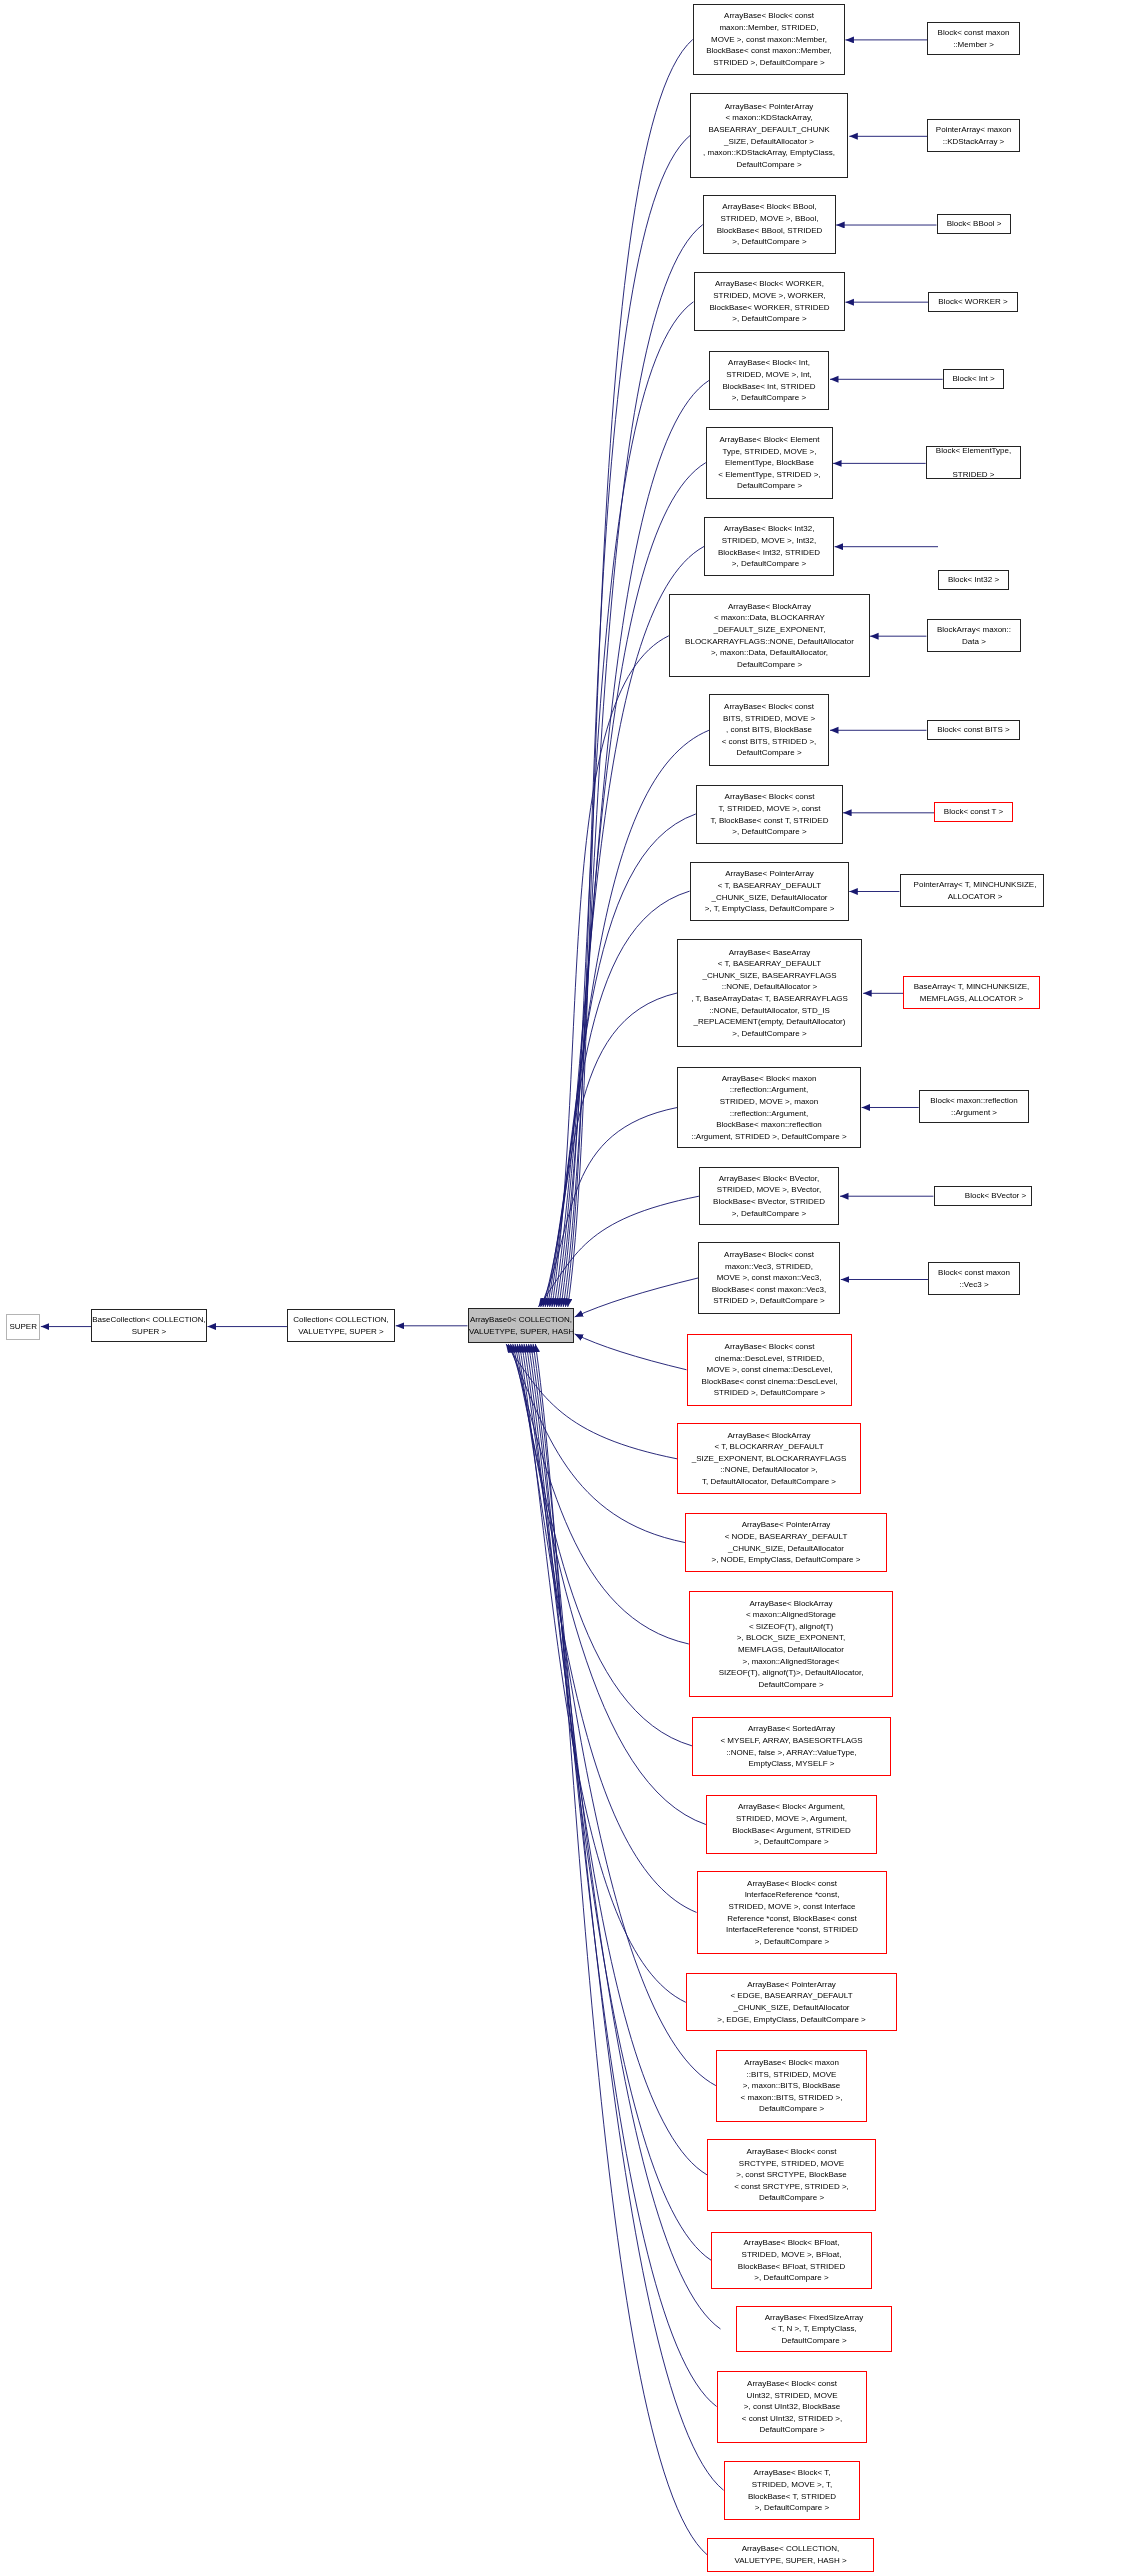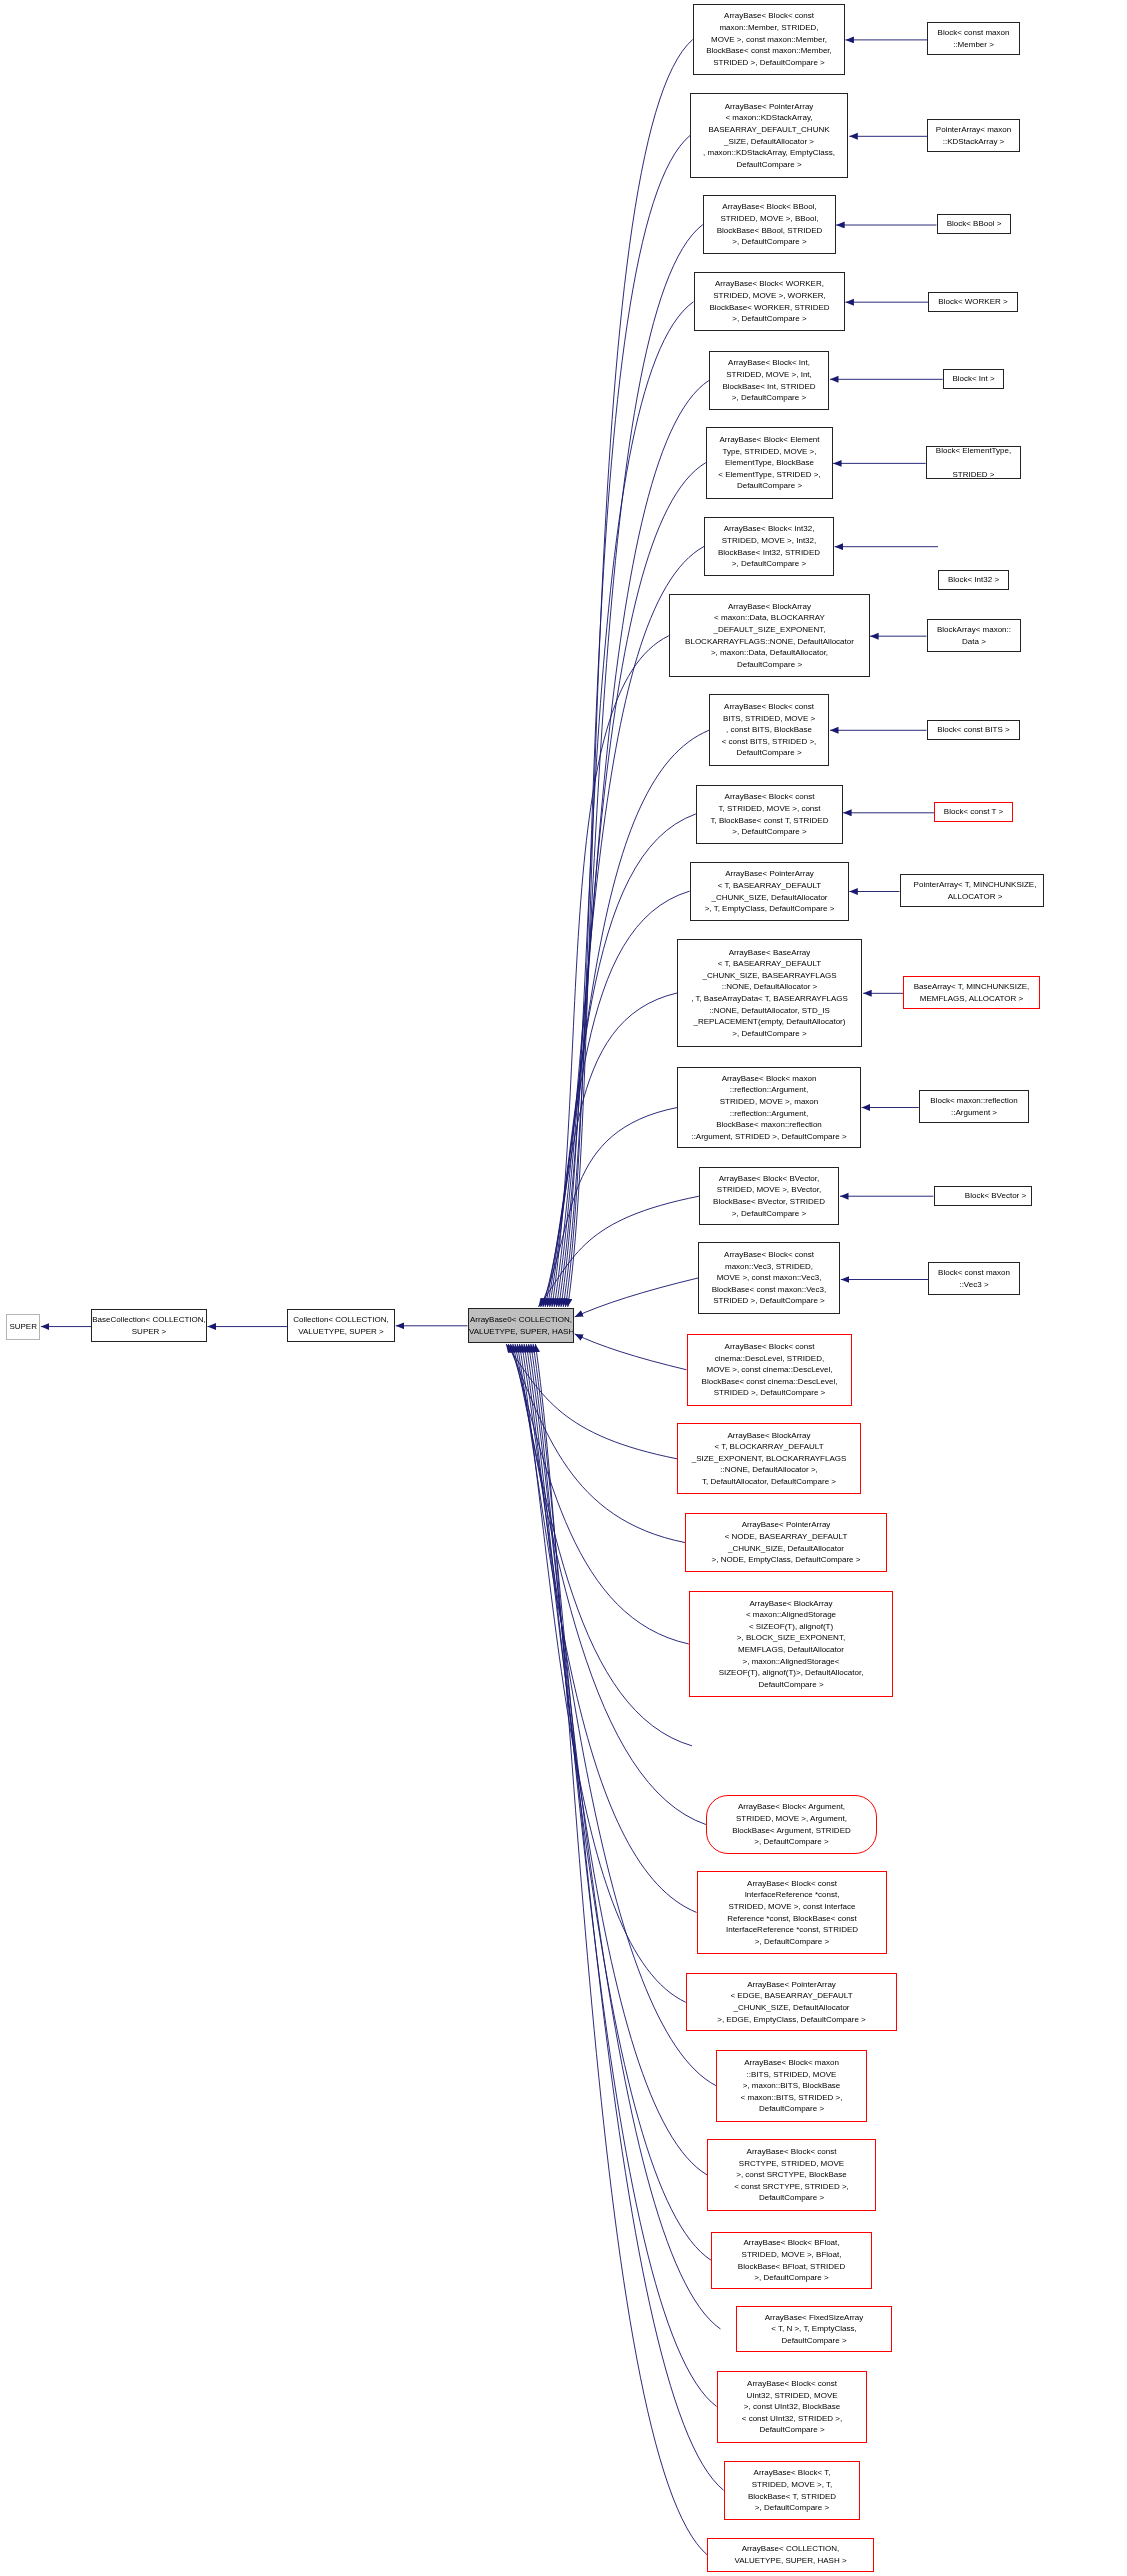--- a/index.html
+++ b/index.html
@@ -230,21 +230,27 @@
     <div class="node red" style="left: 689px; top: 1591px; width: 204px; height: 106px;">
       <div class="ln">ArrayBase&lt; BlockArray</div>
       <div class="ln">&lt; maxon::AlignedStorage</div>
       <div class="ln">&lt; SIZEOF(T), alignof(T)</div>
       <div class="ln">&gt;, BLOCK_SIZE_EXPONENT,</div>
       <div class="ln">MEMFLAGS, DefaultAllocator</div>
       <div class="ln">&gt;, maxon::AlignedStorage&lt;</div>
       <div class="ln">SIZEOF(T), alignof(T)&gt;, DefaultAllocator,</div>
       <div class="ln">DefaultCompare &gt;</div>
     </div>
-    <div class="node red" style="left: 706px; top: 1795px; width: 171px; height: 59px; border-radius: 22px;">
+    <div class="node red" style="left: 692px; top: 1717px; width: 199px; height: 59px;">
+      <div class="ln">ArrayBase&lt; SortedArray</div>
+      <div class="ln">&lt; MYSELF, ARRAY, BASESORTFLAGS</div>
+      <div class="ln">::NONE, false &gt;, ARRAY::ValueType,</div>
+      <div class="ln">EmptyClass, MYSELF &gt;</div>
+    </div>
+    <div class="node red" style="left: 706px; top: 1795px; width: 171px; height: 59px;">
       <div class="ln">ArrayBase&lt; Block&lt; Argument,</div>
       <div class="ln">STRIDED, MOVE &gt;, Argument,</div>
       <div class="ln">BlockBase&lt; Argument, STRIDED</div>
       <div class="ln">&gt;, DefaultCompare &gt;</div>
     </div>
     <div class="node red" style="left: 697px; top: 1871px; width: 190px; height: 83px;">
       <div class="ln">ArrayBase&lt; Block&lt; const</div>
       <div class="ln">InterfaceReference *const,</div>
       <div class="ln">STRIDED, MOVE &gt;, const Interface</div>
       <div class="ln">Reference *const, BlockBase&lt; const</div>

